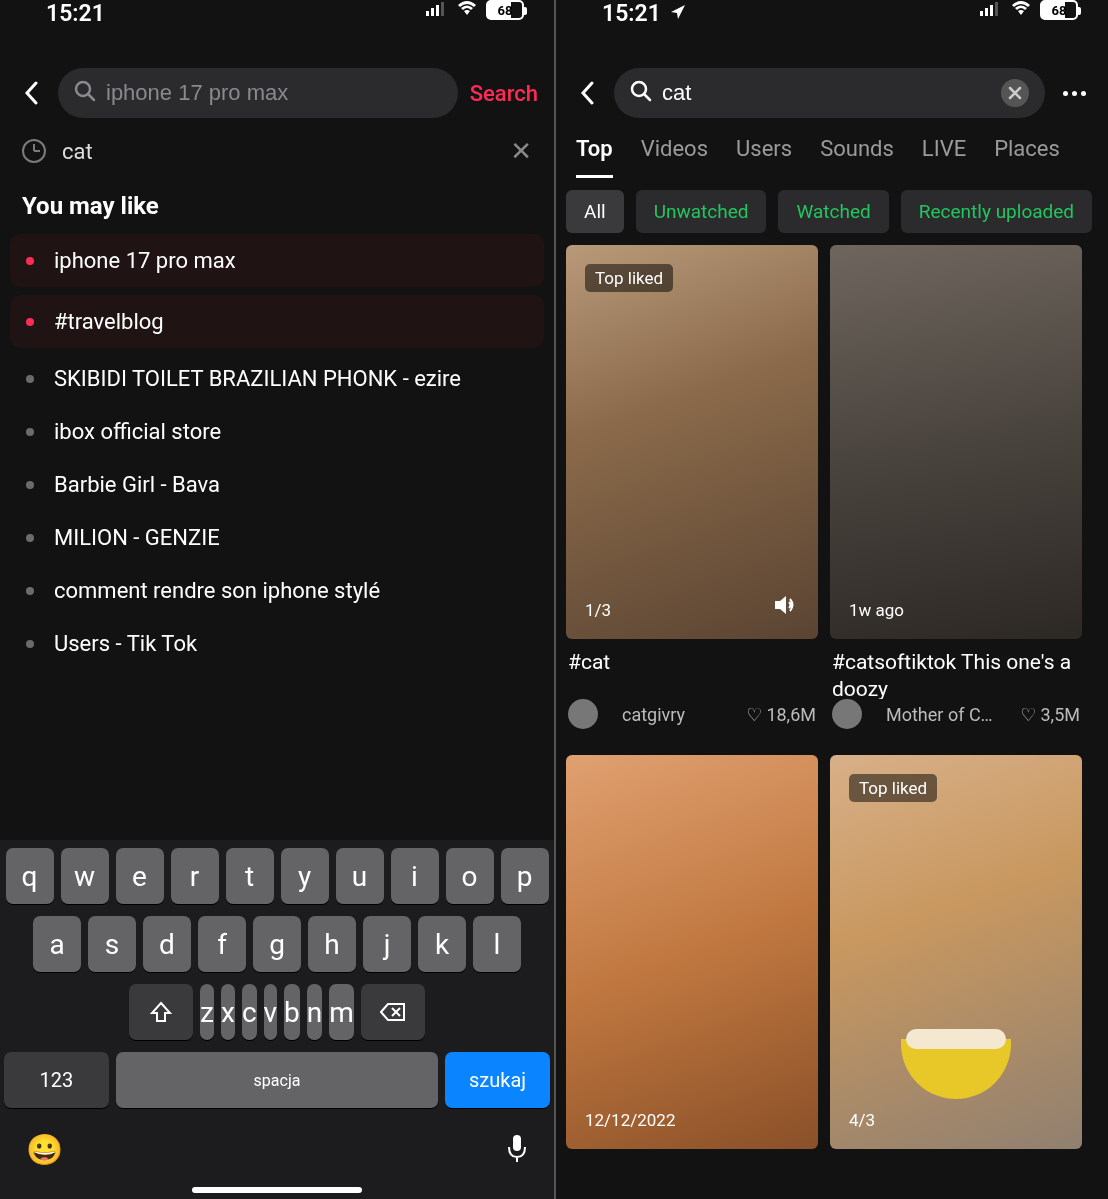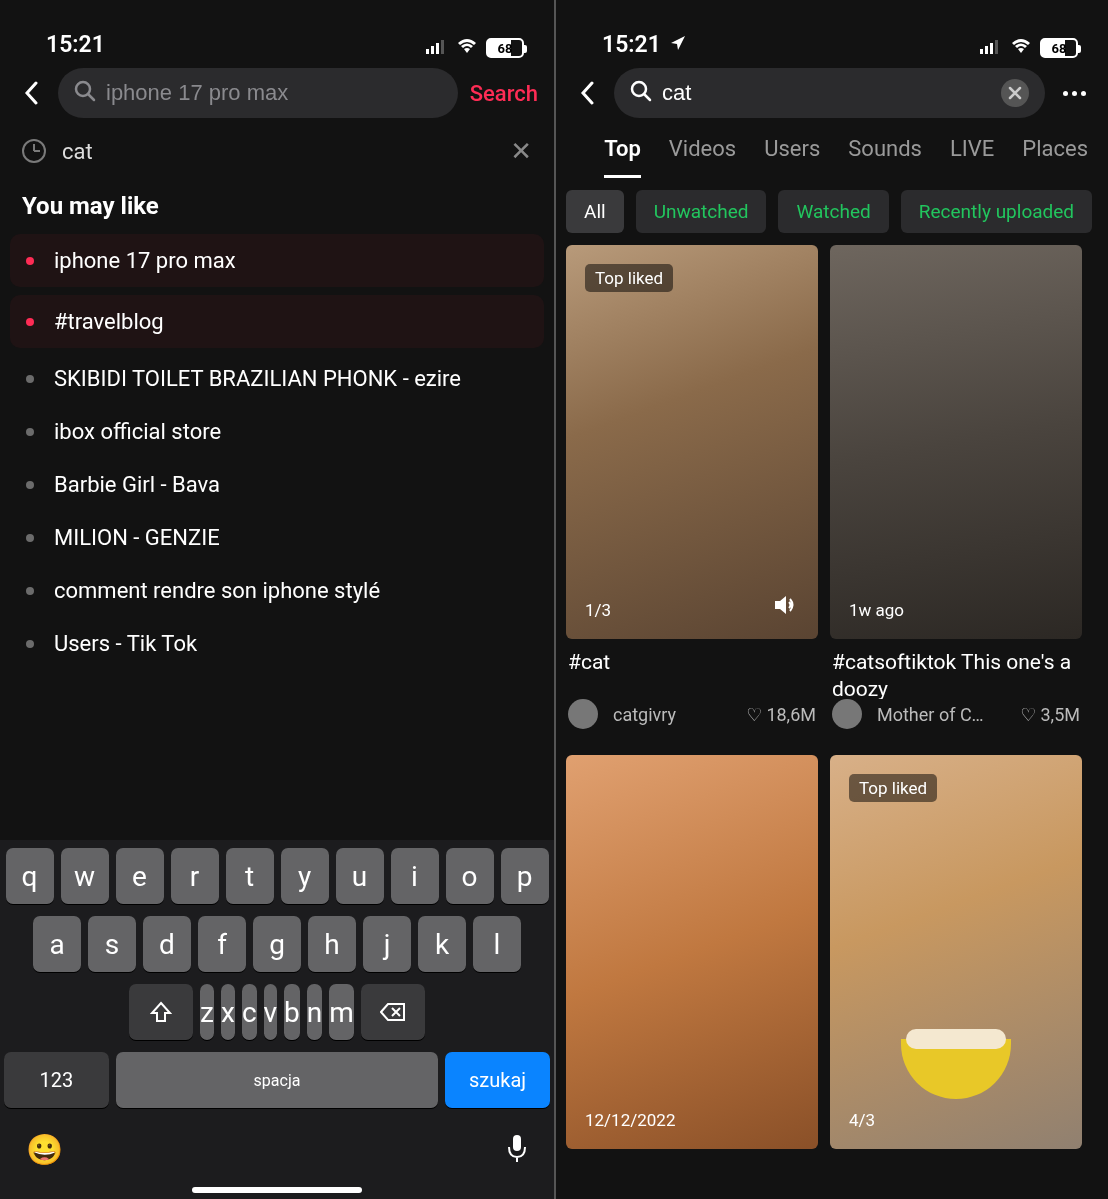--- a/index.html
+++ b/index.html
@@ -7,21 +7,21 @@
     width: 1108px;
     height: 1199px;
     background: #000;
     font-family: -apple-system, BlinkMacSystemFont, "Segoe UI", Roboto, Helvetica, Arial, sans-serif;
     color: #fff;
     display: flex;
     overflow: hidden;
   }
   .phone { width: 554px; height: 1199px; background:#121212; display:flex; flex-direction:column; position:relative; }
   .phone + .phone { border-left: 2px solid #555; }
-  .status-bar { height:58px; display:flex; align-items:flex-end; justify-content:space-between; padding:0 30px 0 46px; }
+  .status-bar { height:58px; display:flex; align-items:flex-start; justify-content:space-between; padding:0 30px 0 46px; }
   .status-time { font-size:23px; font-weight:600; display:flex; align-items:center; gap:8px;}
   .status-icons { display:flex; align-items:center; gap:8px; }
   .battery { width:38px; height:20px; border:2px solid #fff; border-radius:5px; position:relative; font-size:13px; font-weight:700; display:flex; align-items:center; justify-content:center; color:#000; background:linear-gradient(to right,#fff 68%, transparent 68%); }
   .battery::after { content:""; position:absolute; right:-5px; top:5px; width:3px; height:8px; background:#fff; border-radius:0 2px 2px 0; }
 
   .search-row { display:flex; align-items:center; padding:10px 16px; gap:12px; }
   .back-btn { width:30px; height:30px; display:flex; align-items:center; justify-content:center; }
   .search-field { flex:1; background:#2b2b2d; border-radius:28px; height:50px; display:flex; align-items:center; padding:0 16px; gap:10px; }
   .search-field input { background:transparent; border:none; outline:none; color:#fff; font-size:22px; flex:1; }
   .search-field input::placeholder { color:#8a8a8e; }
@@ -51,34 +51,34 @@
   .krow { display:flex; gap:7px; justify-content:center; margin-bottom:12px; }
   .key { background:#646466; border-radius:7px; height:56px; display:flex; align-items:center; justify-content:center; font-size:28px; box-shadow:0 1px 0 #000; flex:1; max-width:48px; }
   .key.wide { max-width:64px; background:#3a3a3c; }
   .key.space { max-width:none; flex:4; background:#646466; font-size:16px; }
   .key.num { max-width:none; flex:1.3; background:#3a3a3c; font-size:20px; }
   .key.enter { max-width:none; flex:1.3; background:#0a84ff; font-size:20px; }
   .kb-bottom { display:flex; justify-content:space-between; padding:12px 22px 10px; align-items:center; }
   .home-ind { width:170px; height:6px; background:#fff; border-radius:3px; margin:10px auto 6px; }
 
   
-  .tabs { display:flex; gap:28px; padding:8px 20px 0; font-size:22px; color:#9a9a9a; overflow:hidden;justify-content:flex-end; }
+  .tabs { display:flex; gap:28px; padding:8px 20px 0; font-size:22px; color:#9a9a9a; overflow:hidden; }
   .tab { padding-bottom:14px; white-space:nowrap; }
   .tab.active { color:#fff; border-bottom:3px solid #fff; font-weight:600; }
   .filters { display:flex; gap:12px; padding:12px 10px; overflow:hidden; }
   .filter { background:#2b2b2d; color:#22c55e; border-radius:6px; padding:10px 18px; font-size:19px; white-space:nowrap; }
   .filter.active { background:#3a3a3c; color:#fff; }
 
   .grid { display:flex; gap:12px; padding:0 10px; flex-wrap:wrap; }
   .card { width:252px; display:flex; flex-direction:column; }
   .thumb { width:252px; height:394px; background:#333; border-radius:6px; position:relative; display:flex; flex-direction:column; justify-content:space-between; padding:19px; overflow:hidden; font-size:17px; }
   .badge { background:rgba(0,0,0,.5); padding:4px 10px; border-radius:5px; align-self:flex-start; font-size:17px; }
   .thumb-bottom { display:flex; justify-content:space-between; align-items:flex-end; }
   .caption { font-size:21px; padding:10px 2px 4px; line-height:1.3; height:60px; overflow:hidden;}
-  .meta { display:flex; align-items:center; gap:15px; padding:0 2px 14px; }
+  .meta { display:flex; align-items:center; gap:24px; padding:0 2px 14px; }
   .avatar { width:30px; height:30px; border-radius:50%; background:#777; }
   .uname { color:#bbb; font-size:18px; flex:1; white-space:nowrap; overflow:hidden; text-overflow:ellipsis;}
   .likes { color:#bbb; font-size:18px; display:flex; align-items:center; gap:4px; }
   .thumb.t1 { background: linear-gradient(160deg,#b89a7a,#8a6a4a 40%,#5a4432); }
   .thumb.t2 { background: linear-gradient(170deg,#6e665e,#4a443e 50%,#2c2824); }
   .thumb.t3 { background: linear-gradient(160deg,#e0a070,#c07840 50%,#8a5028); }
   .thumb.t4 { background: linear-gradient(160deg,#d8b088,#c89860 40%,#908070); }
   .t4 .bowl { position:absolute; bottom:50px; left:50%; transform:translateX(-50%); width:110px; height:60px; background:#e8c828; border-radius:0 0 55px 55px; }
   .t4 .bowl::before { content:""; position:absolute; top:-10px; left:5px; right:5px; height:20px; background:#f4e8d0; border-radius:50px; }
 </style>

